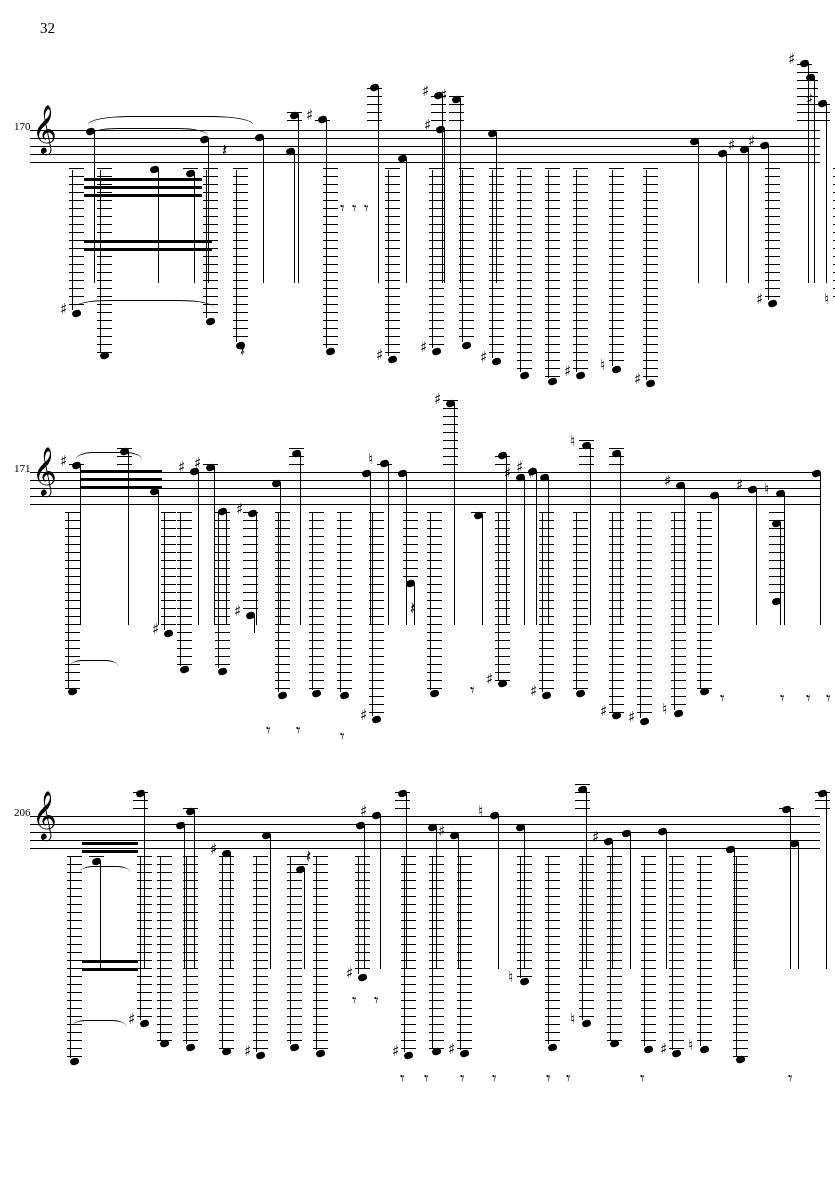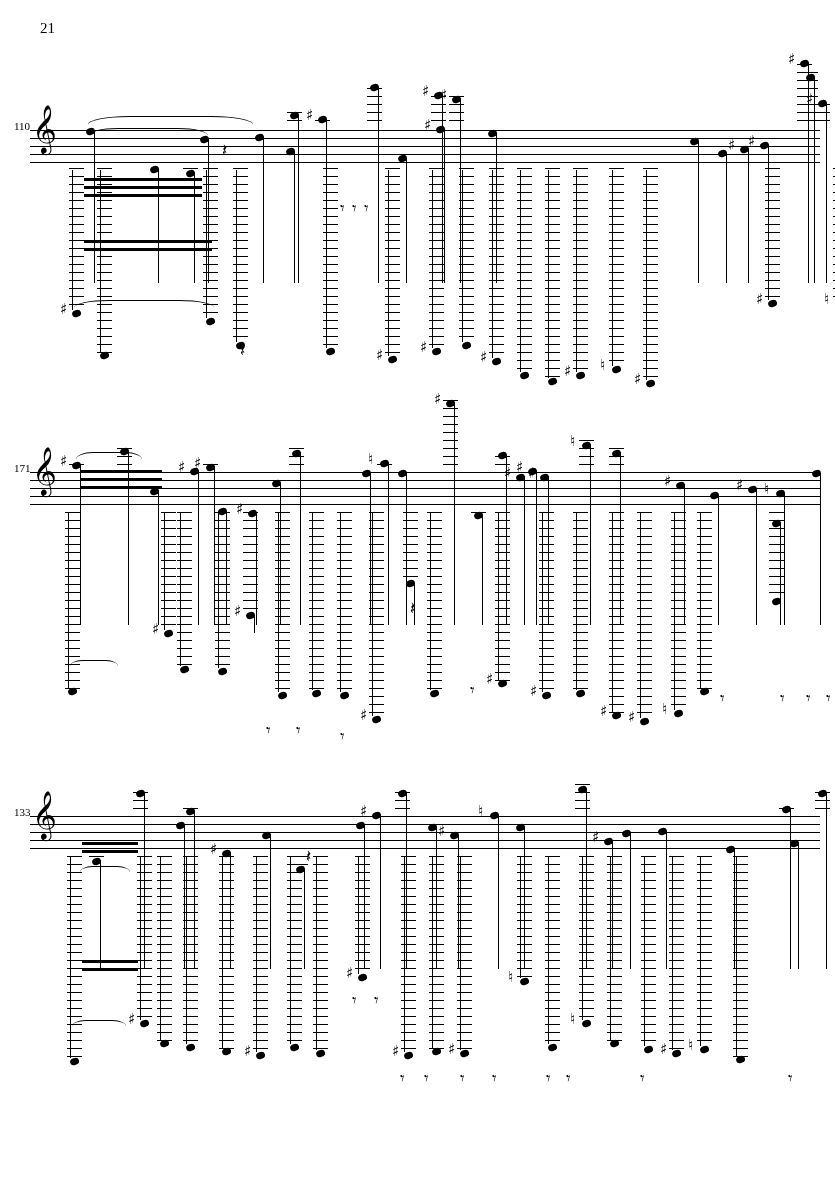--- a/index.html
+++ b/index.html
@@ -28,24 +28,24 @@
   .beam{position:absolute;height:3.4px;background:#000;}
   .acc{position:absolute;font-size:15px;line-height:15px;font-family:"DejaVu Sans",sans-serif;}
   .rest{position:absolute;font-size:17px;line-height:17px;font-family:"DejaVu Sans",sans-serif;}
   .slur{position:absolute;border-top:1.3px solid #000;border-radius:50%/100%;height:10px;}
 </style>
 </head>
 <body>
 
 <div class="page">
 
-  <div class="page-number">21</div>
+  <div class="page-number">32</div>
 
   <div class="system sys1">
-    <div class="measure-num" style="left:14px;top:30px;">110</div>
+    <div class="measure-num" style="left:14px;top:30px;">170</div>
     <div class="clef" style="left:32px;top:18px;">𝄞</div>
     <div class="staff" style="top:40px;">
       <div class="ln"></div>
         <div class="ln"></div>
         <div class="ln"></div>
         <div class="ln"></div>
         <div class="ln"></div>
     </div>
   </div>
 
@@ -55,21 +55,21 @@
     <div class="staff" style="top:72px;">
       <div class="ln"></div>
         <div class="ln"></div>
         <div class="ln"></div>
         <div class="ln"></div>
         <div class="ln"></div>
     </div>
   </div>
 
   <div class="system sys3">
-    <div class="measure-num" style="left:14px;top:46px;">133</div>
+    <div class="measure-num" style="left:14px;top:46px;">206</div>
     <div class="clef" style="left:32px;top:34px;">𝄞</div>
     <div class="staff" style="top:56px;">
       <div class="ln"></div>
         <div class="ln"></div>
         <div class="ln"></div>
         <div class="ln"></div>
         <div class="ln"></div>
     </div>
   </div>
 

